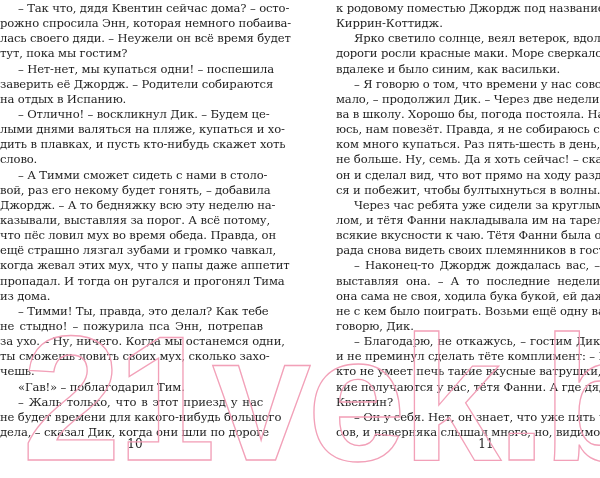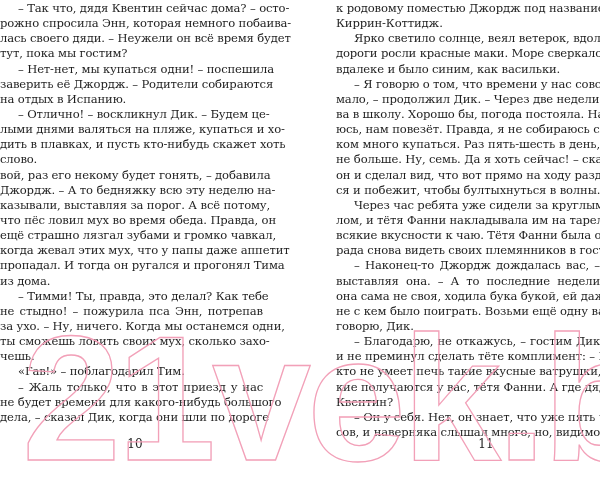--- a/index.html
+++ b/index.html
@@ -48,20 +48,21 @@
       <div class="line">рожно спросила Энн, которая немного побаива-</div>
       <div class="line">лась своего дяди. – Неужели он всё время будет</div>
       <div class="line last">тут, пока мы гостим?</div>
       <div class="line indent">– Нет-нет, мы купаться одни! – поспешила</div>
       <div class="line">заверить её Джордж. – Родители собираются</div>
       <div class="line last">на отдых в Испанию.</div>
       <div class="line indent">– Отлично! – воскликнул Дик. – Будем це-</div>
       <div class="line">лыми днями валяться на пляже, купаться и хо-</div>
       <div class="line">дить в плавках, и пусть кто-нибудь скажет хоть</div>
       <div class="line last">слово.</div>
+      <div class="line indent">– А Тимми сможет сидеть с нами в столо-</div>
       <div class="line">вой, раз его некому будет гонять, – добавила</div>
       <div class="line">Джордж. – А то бедняжку всю эту неделю на-</div>
       <div class="line">казывали, выставляя за порог. А всё потому,</div>
       <div class="line">что пёс ловил мух во время обеда. Правда, он</div>
       <div class="line">ещё страшно лязгал зубами и громко чавкал,</div>
       <div class="line">когда жевал этих мух, что у папы даже аппетит</div>
       <div class="line">пропадал. И тогда он ругался и прогонял Тима</div>
       <div class="line last">из дома.</div>
       <div class="line indent">– Тимми! Ты, правда, это делал? Как тебе</div>
       <div class="line">не стыдно! – пожурила пса Энн, потрепав</div>

